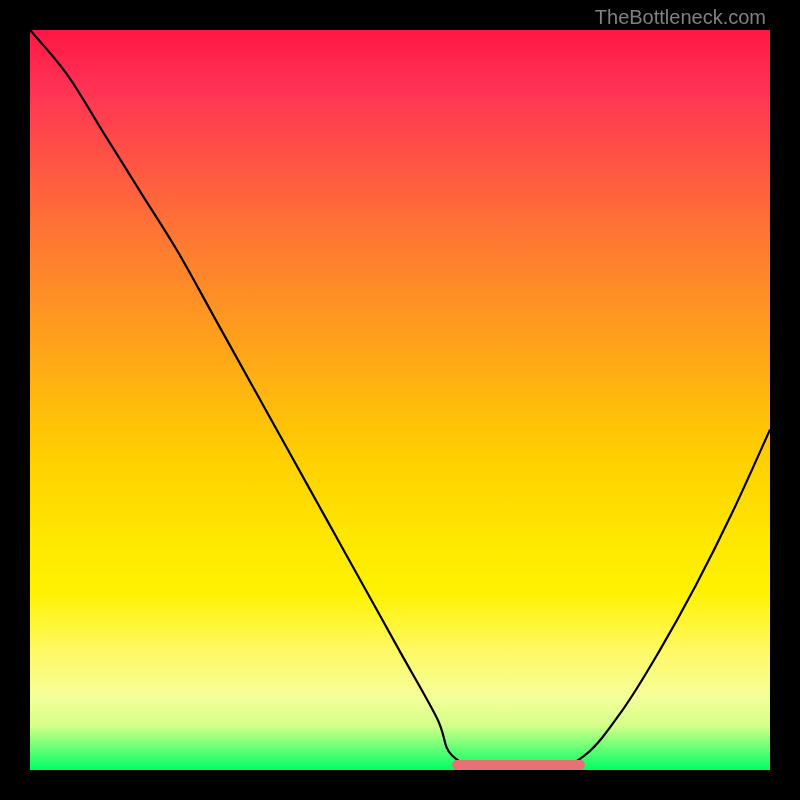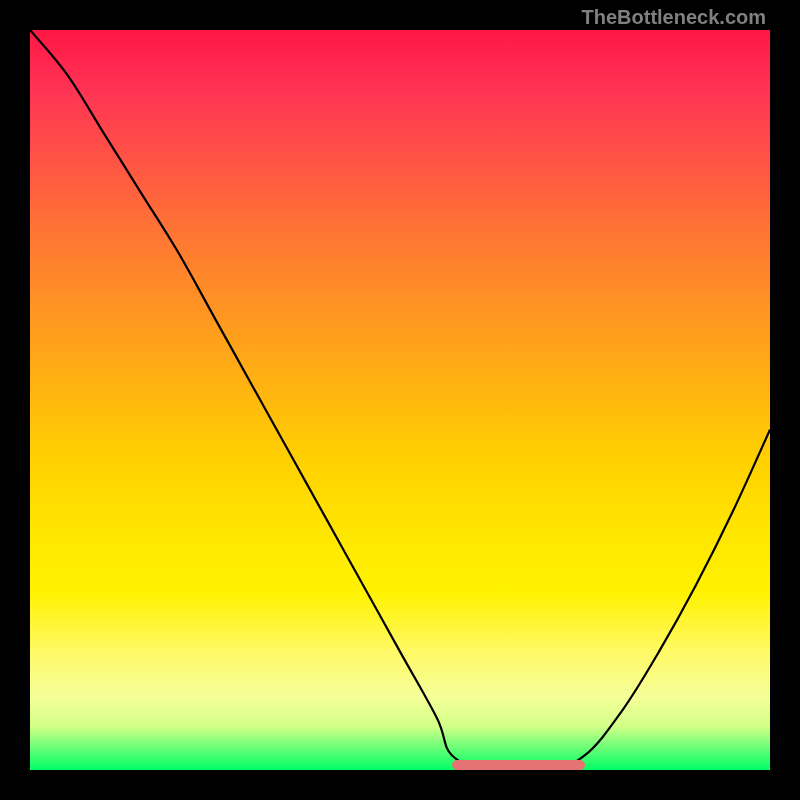--- a/index.html
+++ b/index.html
@@ -63,21 +63,21 @@
     width: 800px;
     height: 30px;
     background: #000;
   }
   .watermark {
     position: absolute;
     top: 6px;
     right: 34px;
     color: #808080;
     font-size: 20px;
-    font-weight: 700;
+    font-weight: 400;
     z-index: 10;
   }
   .curve-svg {
     position: absolute;
     left: 30px;
     top: 30px;
     width: 740px;
     height: 740px;
     z-index: 5;
   }

